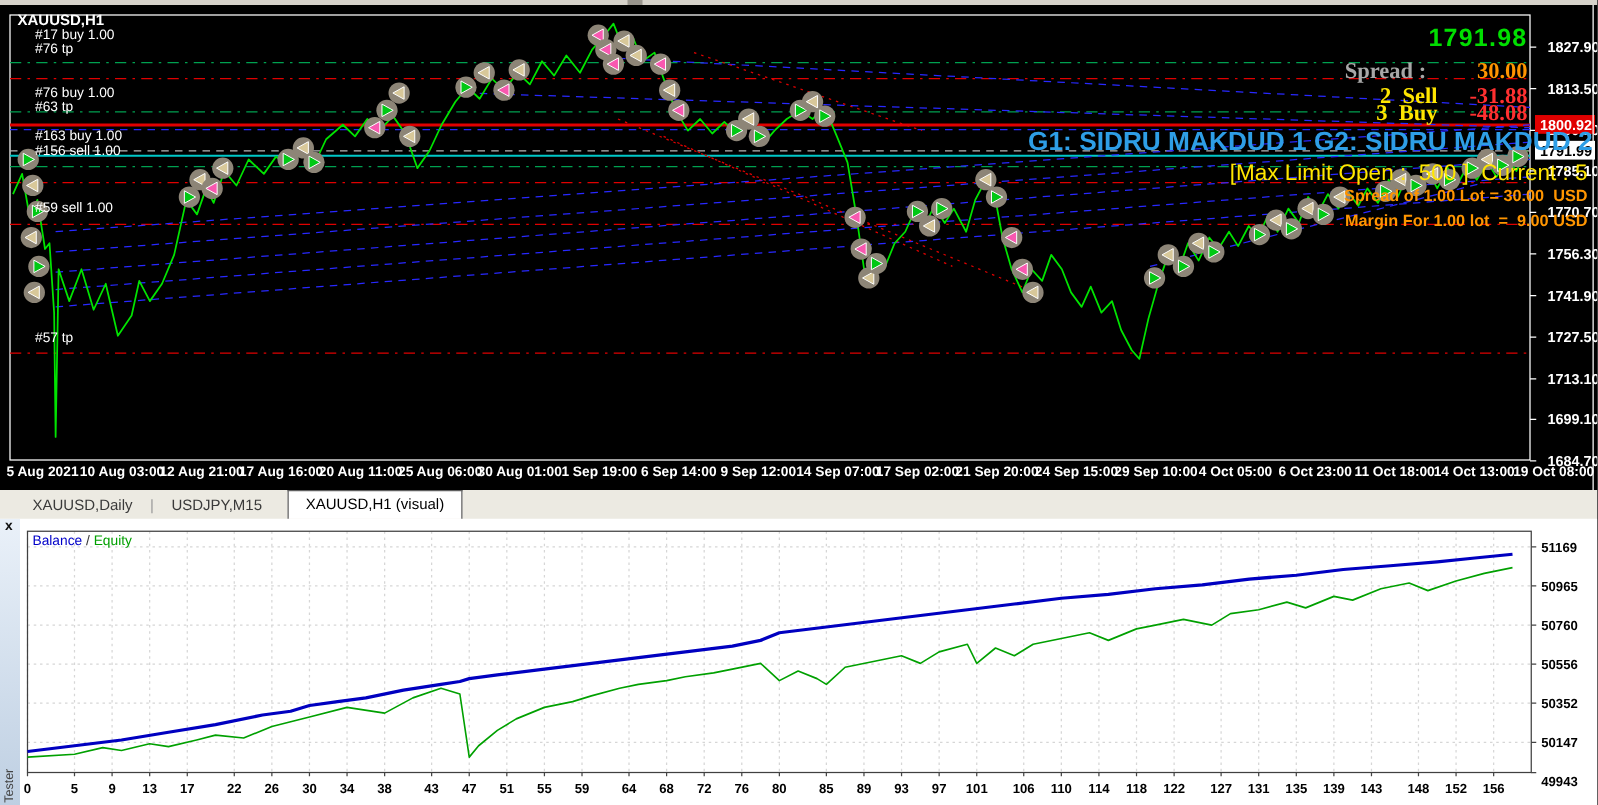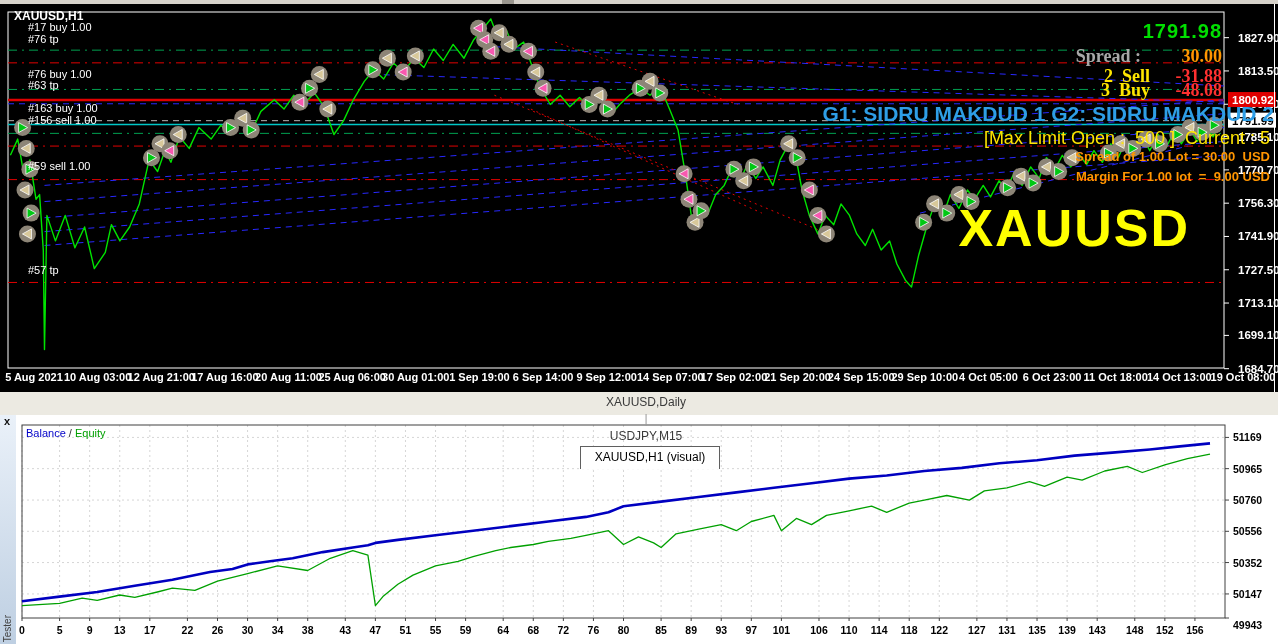--- a/index.html
+++ b/index.html
@@ -17,21 +17,21 @@
   .lbl-gray{color:#A8A8A8;}
   .lbl-yellow{color:#FFE600;}
   .val-orange{color:#FF9500;width:72px;text-align:right;}
   .val-red{color:#FF3030;width:72px;text-align:right;}
   .gline{position:absolute;right:4px;top:102px;color:#2E9EE6;font-size:21px;font-weight:700;white-space:pre;}
   .limitline{position:absolute;right:8px;top:128px;color:#FFE600;font-size:18px;font-weight:400;white-space:pre;}
   .orangeline{position:absolute;right:8px;color:#FF9500;font-size:13px;font-weight:700;white-space:pre;padding-left:30px;}
   .ol1{top:149px;}
   .ol2{top:169px;}
   .watermark{position:absolute;right:88px;top:198px;color:#FFFF00;font-size:52px;font-weight:700;letter-spacing:2px;}
-  .tabbar{position:absolute;left:0;top:392px;width:1278px;height:23px;background:#ECEAE2;display:flex;align-items:center;padding-left:14px;box-sizing:border-box;z-index:4;flex-direction:column;}
+  .tabbar{position:absolute;left:0;top:392px;width:1278px;height:23px;background:#ECEAE2;display:flex;align-items:center;padding-left:14px;box-sizing:border-box;z-index:4;}
   .tab{font-size:12px;color:#3a3a3a;padding:3px 12px;cursor:default;}
   .tabsep{color:#9a9a9a;font-size:12px;margin:0 2px;}
   .tab.active{background:#fff;border:1px solid #5f5f5f;border-bottom:none;padding:3px 14px 5px 14px;margin-left:8px;color:#000;}
   .tester{position:absolute;left:0;top:415px;width:1278px;height:229px;background:#fff;}
   #tester-chart{position:absolute;left:0;top:0;}
   .strip{position:absolute;left:0;top:0;width:16px;height:229px;background:linear-gradient(180deg,#EAF1F9,#BECFE2);z-index:3;}
   .close-btn{position:absolute;top:1px;left:4px;font-size:11px;font-weight:700;color:#111;cursor:pointer;line-height:11px;}
   .vlabel{position:absolute;bottom:2px;left:2px;writing-mode:vertical-rl;transform:rotate(180deg);font-size:10px;color:#444;}
   .legend{position:absolute;left:26px;top:12px;font-size:11px;white-space:pre;z-index:2;}
   .leg-bal{color:#0000C8;text-align:right;}
@@ -409,21 +409,20 @@
       <span class="val-red">-31.88</span>
     </div>
     <div class="txt-row buy-row">
       <span class="lbl-yellow">3  Buy</span>
       <span class="val-red">-48.08</span>
     </div>
     <div class="gline">G1: SIDRU MAKDUD 1 G2: SIDRU MAKDUD 2</div>
     <div class="limitline">[Max Limit Open :  500 ]  Current : 5</div>
     <div class="orangeline ol1">Spread of 1.00 Lot = 30.00  USD</div>
     <div class="orangeline ol2">Margin For 1.00 lot  =  9.00 USD</div>
-    <div class="watermark">XAUUSD</div>
   </div>
 
   <div class="tabbar">
     <div class="tab">XAUUSD,Daily</div>
     <span class="tabsep">|</span>
     <div class="tab">USDJPY,M15</div>
     <div class="tab active">XAUUSD,H1 (visual)</div>
   </div>
 
   <div class="tester">

